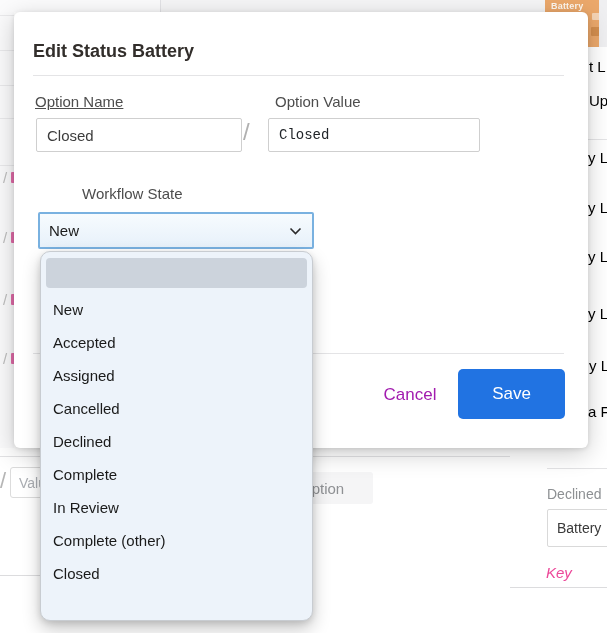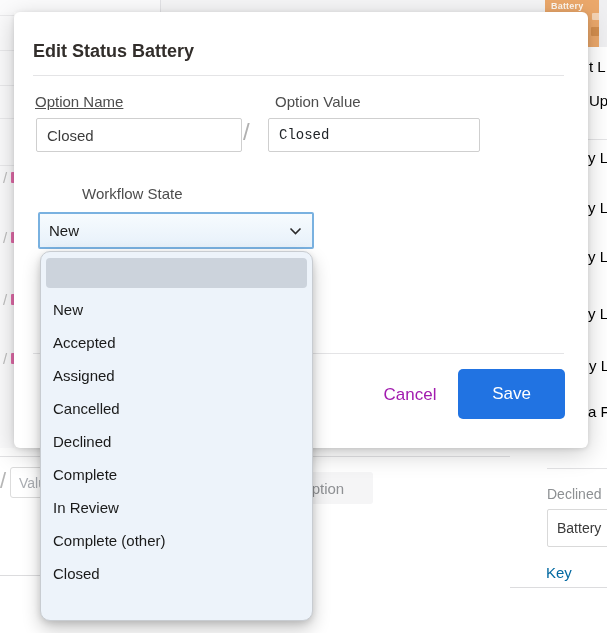--- a/index.html
+++ b/index.html
@@ -25,21 +25,21 @@
   .bottom-slash{left:0;top:470px;color:#b5b5b5;font-size:22px;line-height:1;}
   .value-input{left:10px;top:467px;width:58px;height:31px;border:1px solid #dcdcdc;border-radius:3px;background:#fff;
                font-size:14px;color:#444;padding:0 0 0 8px;box-sizing:border-box;font-family:"Liberation Sans",sans-serif;}
   .value-input::placeholder{color:#aaadb2;}
   .option-btn{left:270px;top:472px;width:103px;height:32px;background:#f5f5f6;border:none;border-radius:3px;
               color:#8f9194;font-size:15px;text-align:left;padding:0 0 0 30px;font-family:"Liberation Sans",sans-serif;}
   .r-divider2{left:547px;top:468px;width:60px;height:1px;background:#e3e3e5;}
   .descript-label{left:547px;top:486px;color:#8d9093;font-size:14px;}
   .descript-input{left:547px;top:509px;width:70px;height:38px;border:1px solid #d9d9d9;border-radius:2px;background:#fff;
                   font-size:14px;color:#3a3a3a;padding:0 0 0 9px;box-sizing:border-box;font-family:"Liberation Sans",sans-serif;}
-  .key-label{left:546px;top:564px;color:#0369a1;font-size:15px;}
+  .key-label{left:546px;top:564px;color:#ec4899;font-size:15px;font-style:italic;}
   .bl-divider{left:0;top:575px;width:40px;height:1px;background:#dcdcde;}
   .br-divider{left:510px;top:587px;width:97px;height:1px;background:#dcdcde;}
 
   
   .modal{left:14px;top:12px;width:574px;height:436px;background:#fff;border-radius:6px;z-index:10;
          box-shadow:0 6px 24px rgba(0,0,0,.20),0 1px 5px rgba(0,0,0,.12);}
   .modal-title{left:19px;top:29px;font-size:18px;font-weight:bold;color:#322e2b;}
   .title-divider{left:19px;top:63px;width:531px;height:1px;background:#e4e4e6;}
   .fld-label{font-size:15px;color:#4d4d4d;}
   .lab-name{left:21px;top:81px;text-decoration:underline;}

